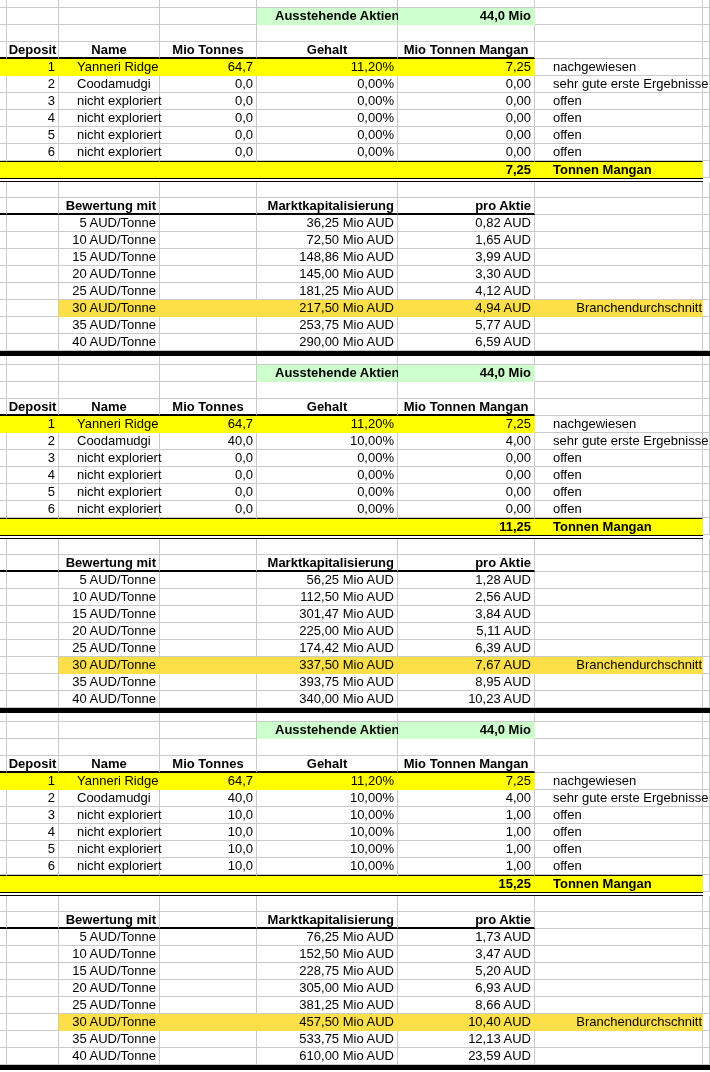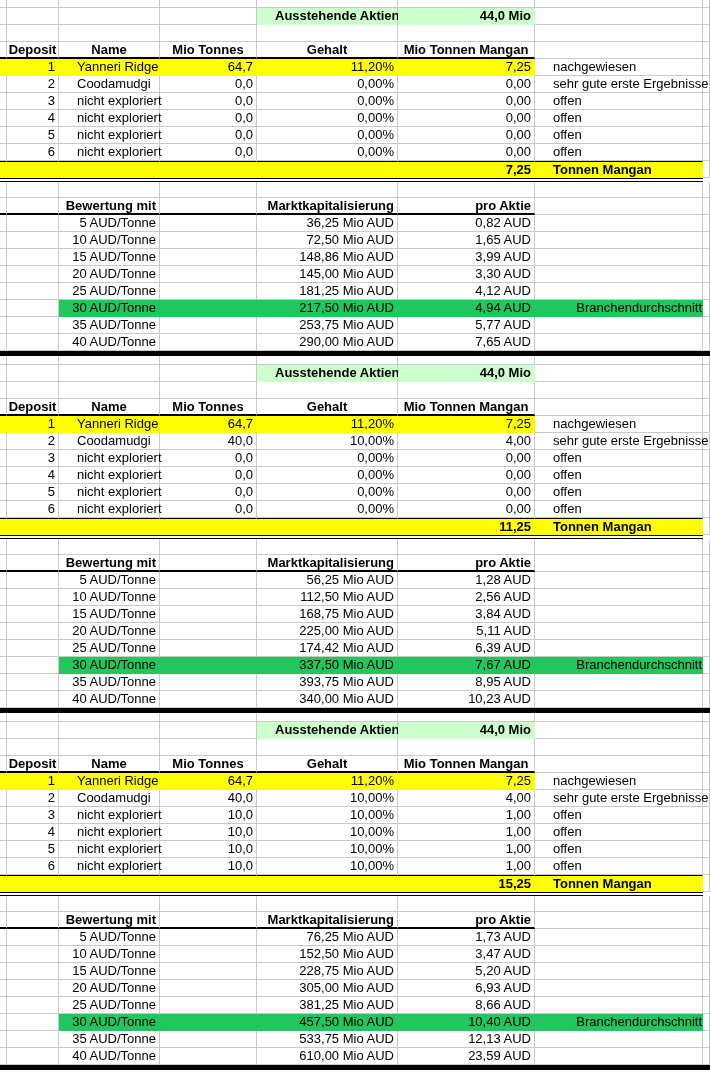--- a/index.html
+++ b/index.html
@@ -30,21 +30,21 @@
   }
   .b{font-weight:bold;}
   .r{text-align:right;padding-right:3px;}
   .l{text-align:left;}
   .c{text-align:center;}
   .pl5{padding-left:18px;}
   .pl22{padding-left:22px;text-align:right;}
   
   .fy{background:#ffff00;border-right-color:transparent;border-bottom-color:transparent;}
   .fg{background:#ccffcc;border-right-color:transparent;border-bottom-color:transparent;}
-  .fo{background:#22c55e;border-right-color:transparent;border-bottom-color:transparent;}
+  .fo{background:#fde047;border-right-color:transparent;border-bottom-color:transparent;}
   .kr{border-right-color:#c9c9c9 !important;}
   
   .hb{border-bottom:2px solid #000 !important;}
   .bt{border-top:1px solid #000;}
   
   .dbl{
     box-sizing:border-box;
     width:703px;height:4px;
     border-top:1px solid #000;
     border-bottom:1px solid #000;
@@ -257,21 +257,21 @@
         <div class="cell r">5,77 AUD</div>
         <div class="cell"></div>
         <div class="cell"></div>
       </div>
       <div class="row">
         <div class="cell"></div>
         <div class="cell"></div>
         <div class="cell r">40 AUD/Tonne</div>
         <div class="cell"></div>
         <div class="cell r">290,00 Mio AUD</div>
-        <div class="cell r">7,65 AUD</div>
+        <div class="cell r">6,59 AUD</div>
         <div class="cell"></div>
         <div class="cell"></div>
       </div>
       <div class="sep"></div>
     </div>
     <div>
       <div class="row h9">
         <div class="cell"></div>
         <div class="cell"></div>
         <div class="cell"></div>
@@ -420,21 +420,21 @@
         <div class="cell r">112,50 Mio AUD</div>
         <div class="cell r">2,56 AUD</div>
         <div class="cell"></div>
         <div class="cell"></div>
       </div>
       <div class="row">
         <div class="cell"></div>
         <div class="cell"></div>
         <div class="cell r">15 AUD/Tonne</div>
         <div class="cell"></div>
-        <div class="cell r">168,75 Mio AUD</div>
+        <div class="cell r">301,47 Mio AUD</div>
         <div class="cell r">3,84 AUD</div>
         <div class="cell"></div>
         <div class="cell"></div>
       </div>
       <div class="row">
         <div class="cell"></div>
         <div class="cell"></div>
         <div class="cell r">20 AUD/Tonne</div>
         <div class="cell"></div>
         <div class="cell r">225,00 Mio AUD</div>

